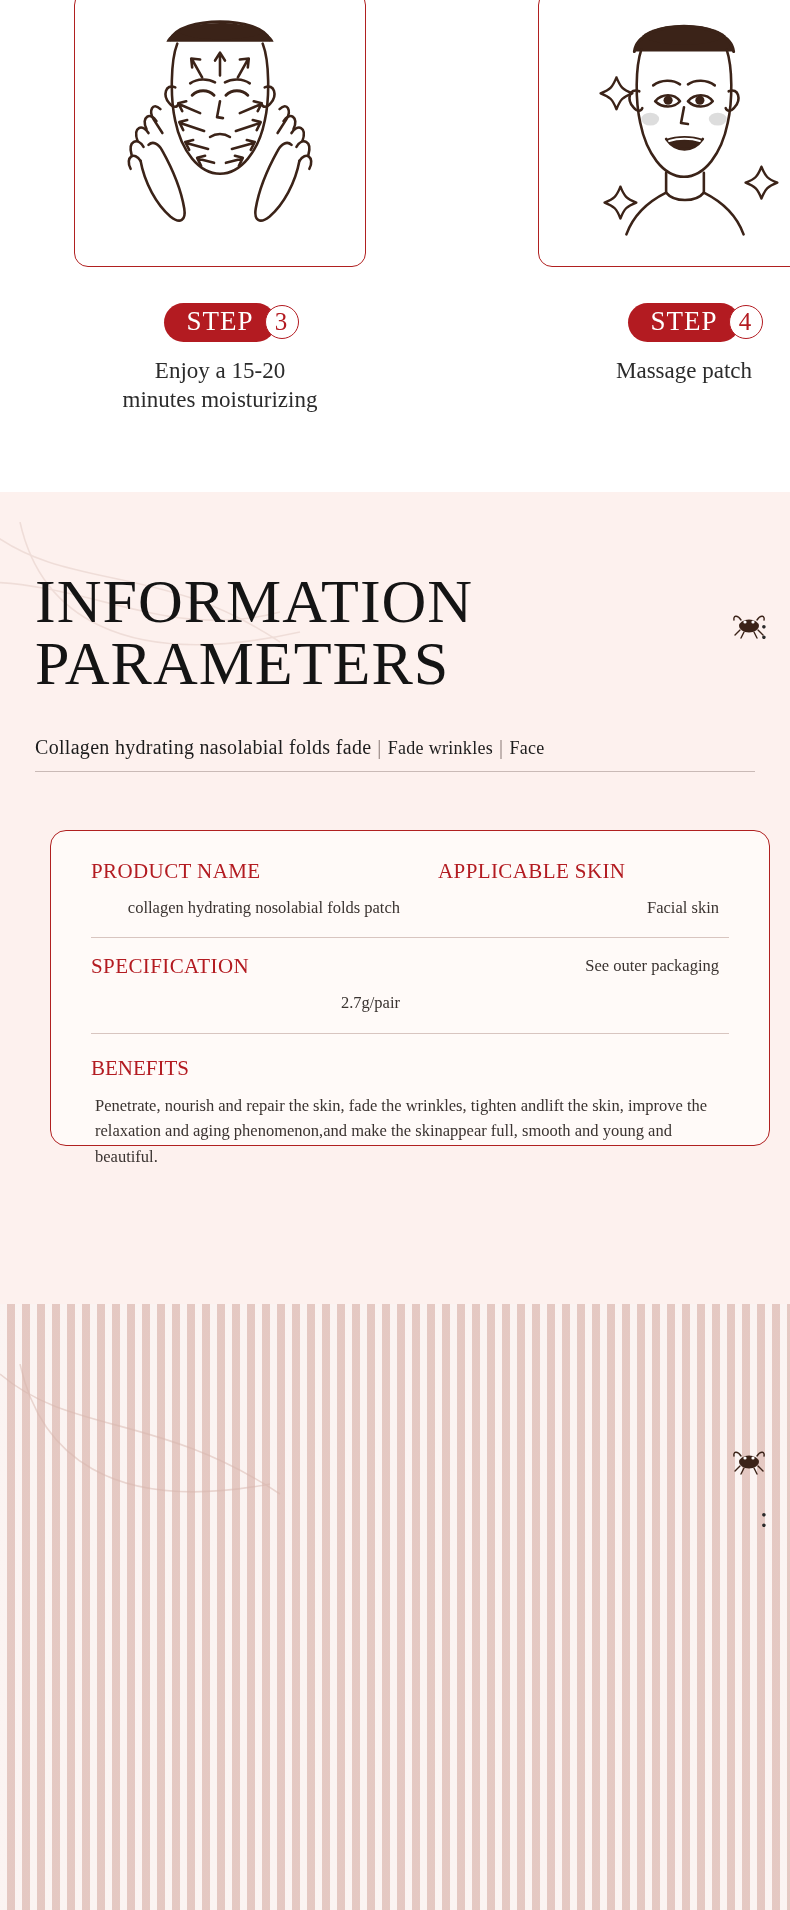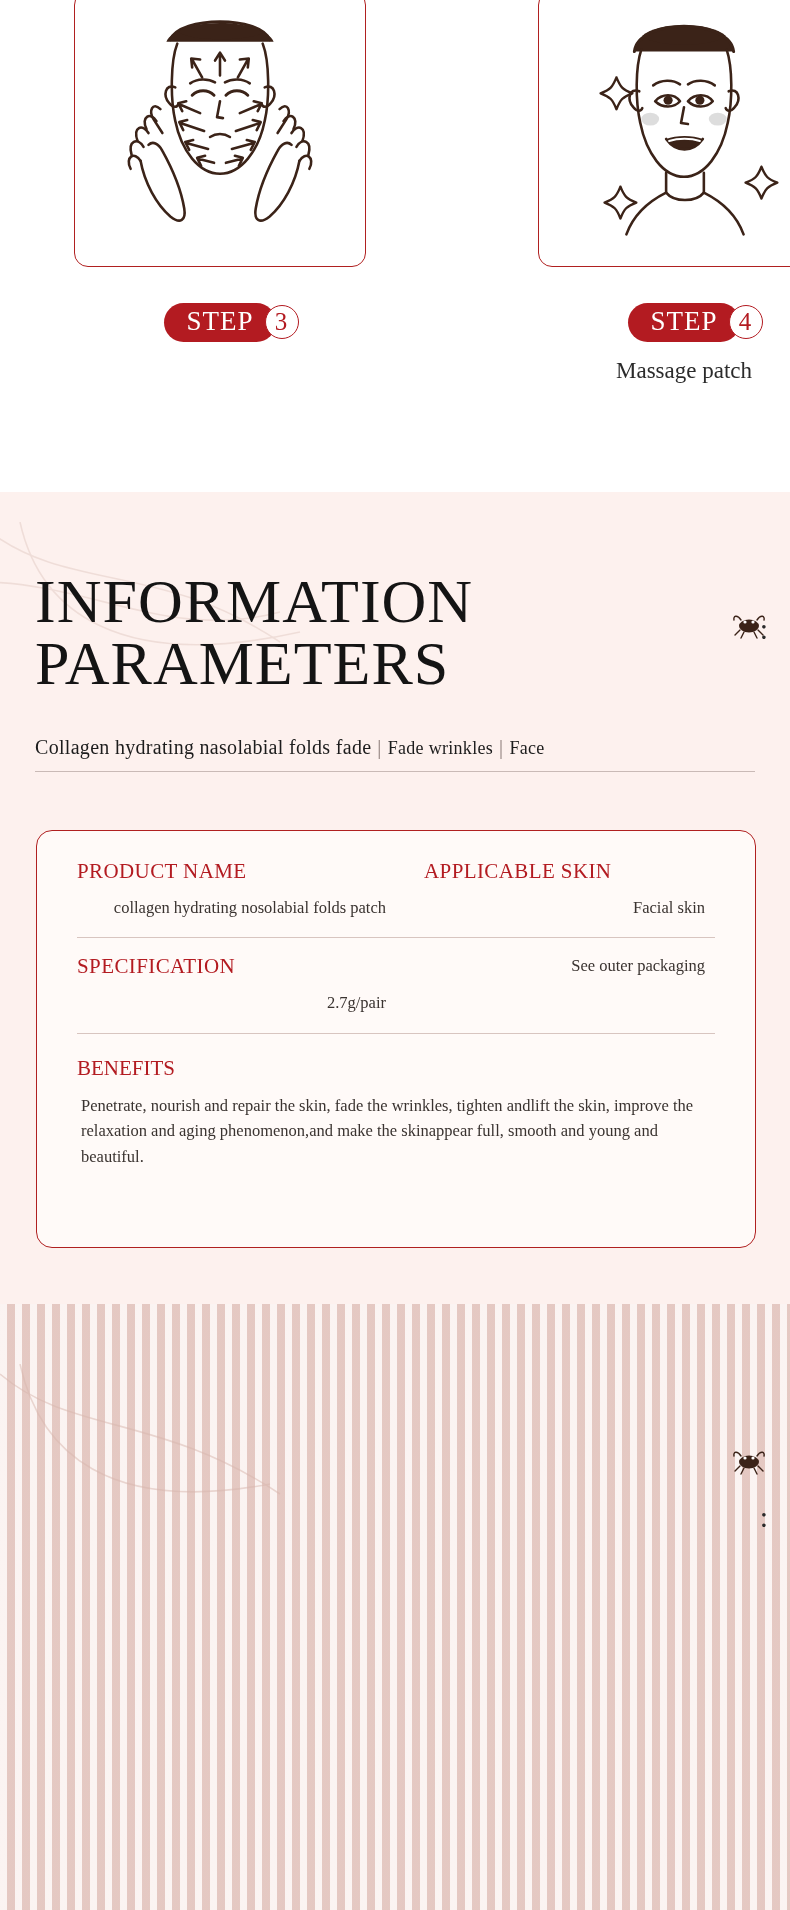--- a/index.html
+++ b/index.html
@@ -131,24 +131,24 @@
     border-bottom: 1px solid #c9bab6;
     padding-bottom: 12px;
     white-space: nowrap;
     letter-spacing: .3px;
   }
   .info-subline .sep { color: #8c7d79; padding: 0 6px; }
   .info-subline .small { font-size: 18px; }
 
   .spec-card {
     position: absolute;
-    left: 36px;
+    left: 50px;
     top: 338px;
     width: 720px;
-    height: 418px;
+    height: 316px;
     border: 1.5px solid #b02020;
     border-radius: 16px;
     background: #fffaf8;
     padding: 28px 40px 20px 40px;
   }
   .spec-grid {
     display: flex;
     flex-wrap: wrap;
   }
   .spec-row {
@@ -332,20 +332,24 @@
           <path d="M82 196 C86 206 88 208 98 212 C88 216 86 218 82 228 C78 218 76 216 66 212 C76 208 78 206 82 196" stroke-width="2.4"></path>
           <path d="M224 176 C228 186 230 188 240 192 C230 196 228 198 224 208 C220 198 218 196 208 192 C218 188 220 186 224 176" stroke-width="2.4"></path>
         </g>
       </svg>
     </div>
 
     <div class="step-label-wrap left">
       <div class="step-badge">
         <span>STEP</span>
         <span class="step-num">3</span>
+      </div>
+      <div class="step-caption">
+        <div>Enjoy a 15-20</div>
+        <div>minutes moisturizing</div>
       </div>
     </div>
 
     <div class="step-label-wrap right">
       <div class="step-badge">
         <span>STEP</span>
         <span class="step-num">4</span>
       </div>
       <div class="step-caption">
         <div>Massage patch</div>

